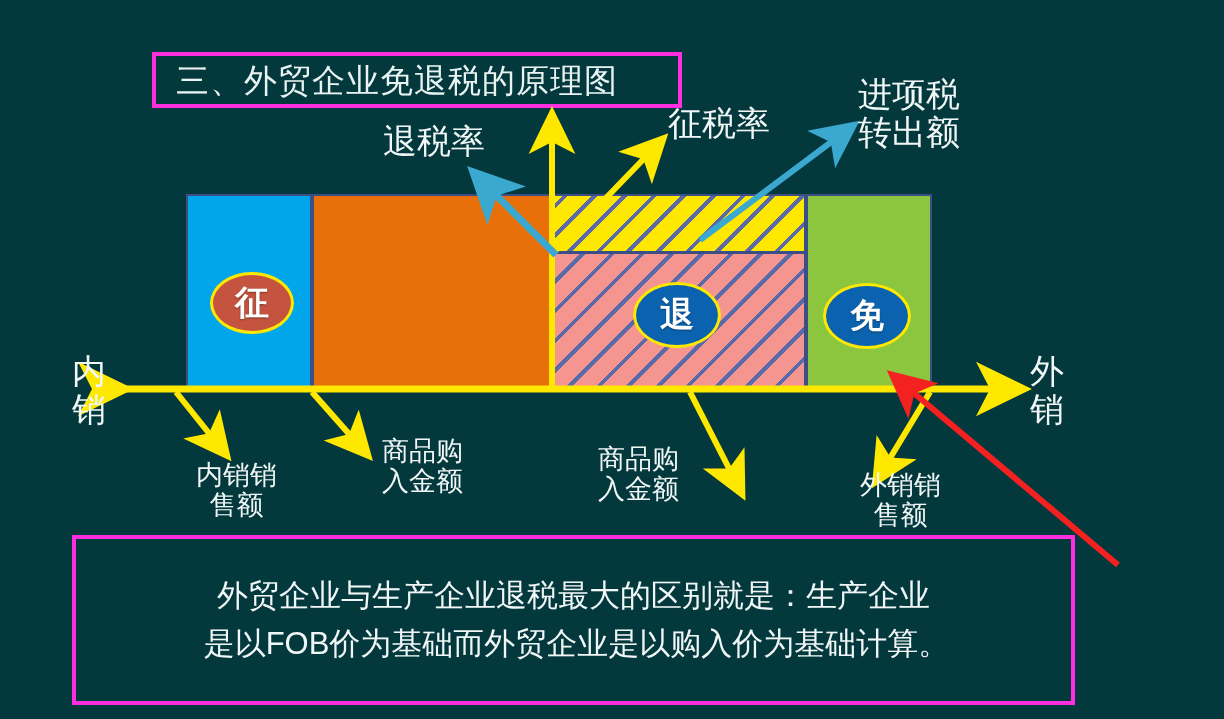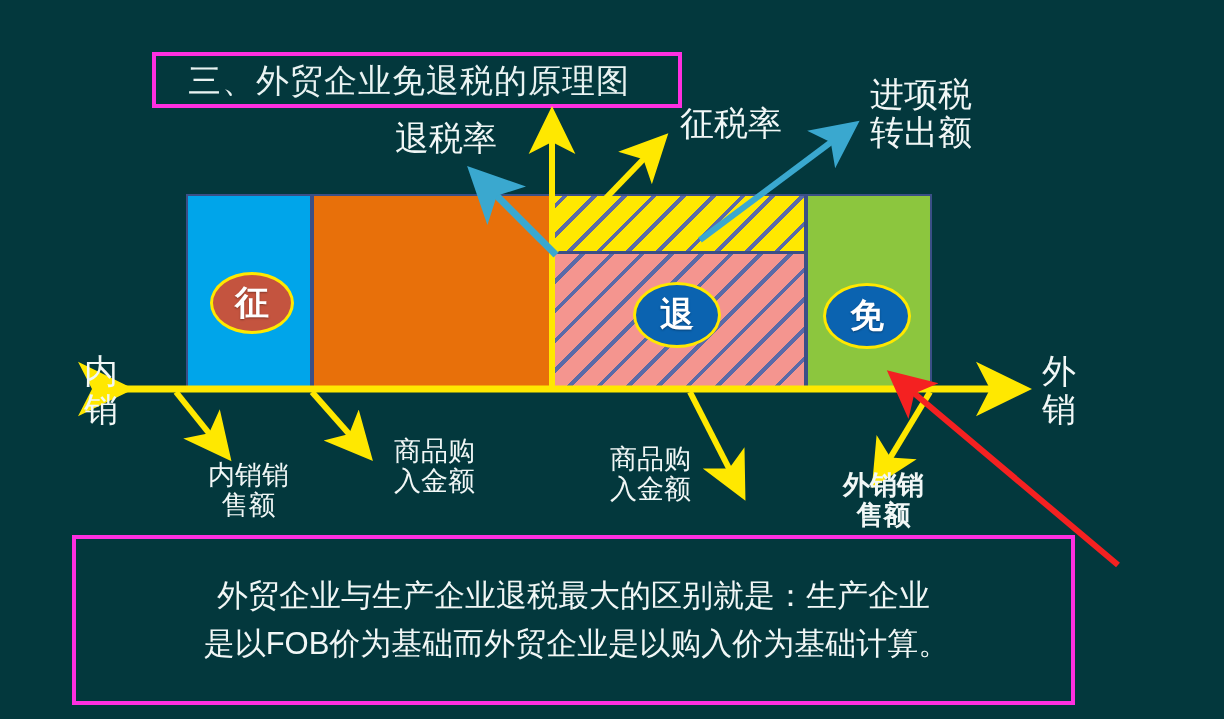--- a/index.html
+++ b/index.html
@@ -3,21 +3,21 @@
 <meta charset="utf-8">
 <style>
   html,body{margin:0;padding:0;}
   body{
     width:1224px;height:719px;
     background:#03383d;
     font-family:"Liberation Sans","DejaVu Sans",sans-serif;
     overflow:hidden;position:relative;
   }
   .stage{position:absolute;inset:0;}
-  .abs{position:absolute;padding-left:12px;}
+  .abs{position:absolute;}
 
   
   #title-box{
     left:152px;top:52px;width:530px;height:56px;
     border:4px solid #ff2fe0;box-sizing:border-box;
     display:flex;align-items:center;
   }
   #title-text{
     color:#e9f3f2;font-size:33px;line-height:1;
     padding-left:20px;letter-spacing:1px;white-space:nowrap;
@@ -73,28 +73,28 @@
   }
   .note-line{color:#f1f7f6;font-size:31px;line-height:1.1;white-space:nowrap;}
   #note-line-1{text-align:center;}
   #note-line-2{text-align:center;padding-left:6px;}
 
   
   #label-axis-left{left:72px;top:352px;}
   #label-axis-right{left:1030px;top:352px;}
 
   
-  #label-refund-rate{left:383px;top:122px;font-family:Liberation Mono, monospace;}
+  #label-refund-rate{left:383px;top:122px;}
   #label-tax-rate{left:668px;top:104px;}
   #label-input-transfer{left:858px;top:75px;}
 
   #label-domestic-sales{left:196px;top:460px;}
   #label-purchase-1{left:382px;top:436px;}
   #label-purchase-2{left:598px;top:444px;}
-  #label-export-sales{left:831px;top:470px;font-weight:bold;}
+  #label-export-sales{left:860px;top:470px;}
 </style>
 </head>
 <body>
 
 <div class="stage">
 
   <div class="abs" id="title-box">
     <span id="title-text">三、外贸企业免退税的原理图</span>
   </div>
 

